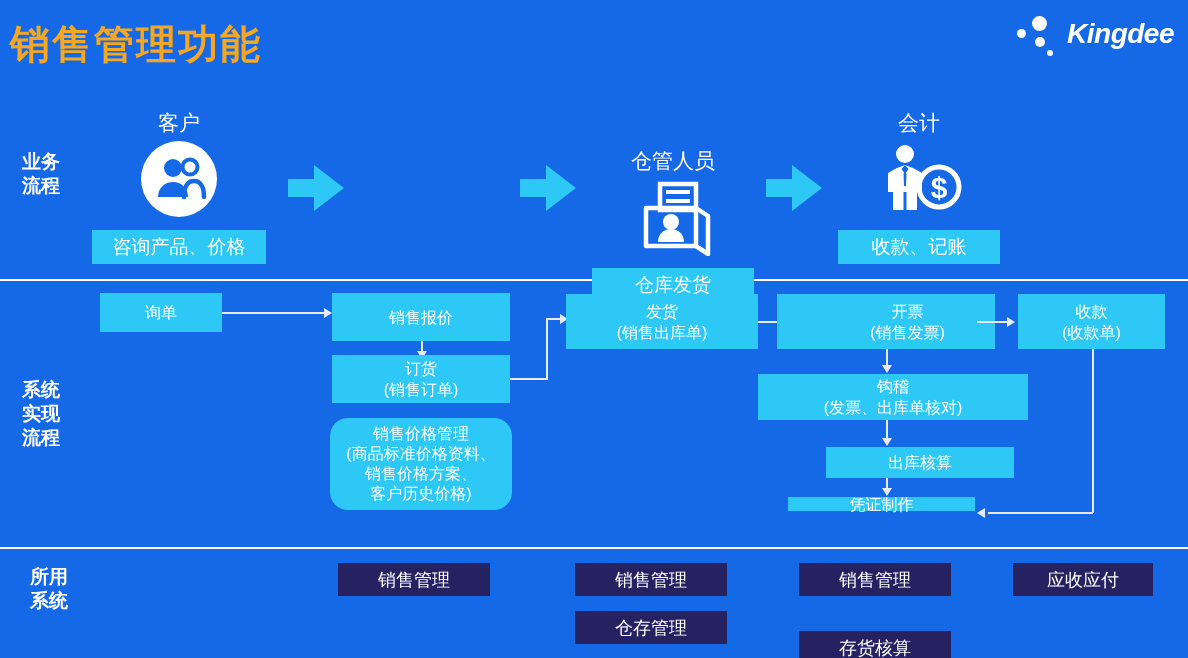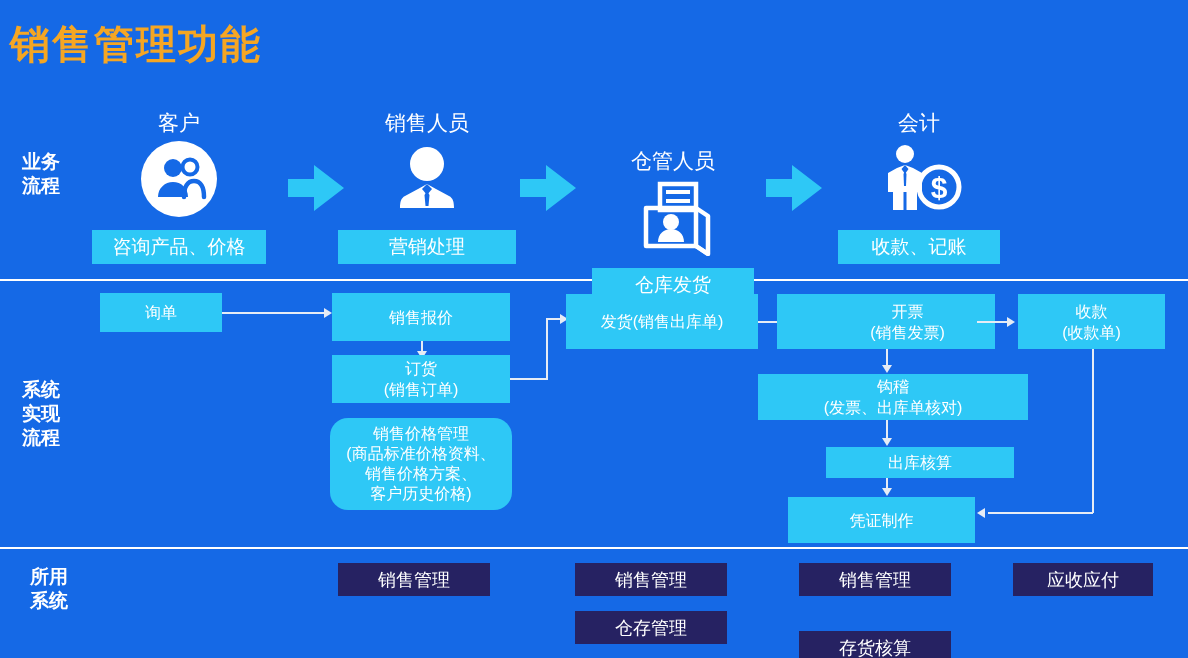--- a/index.html
+++ b/index.html
@@ -71,20 +71,29 @@
     font-size:18px;height:33px;box-sizing:border-box;
   }
 </style>
 </head>
 <body>
 
 <div class="page">
 
   <div class="title">销售管理功能</div>
 
+  <div class="logo">
+    <div class="logo-mark">
+      <i style="width:15px;height:15px;left:17px;top:4px;"></i>
+      <i style="width:9px;height:9px;left:2px;top:17px;"></i>
+      <i style="width:10px;height:10px;left:20px;top:25px;"></i>
+      <i style="width:6px;height:6px;left:32px;top:38px;"></i>
+    </div>
+    <div class="logo-text">Kingdee</div>
+  </div>
 
   <div class="divider" id="div1"></div>
   <div class="divider" id="div2"></div>
 
   <div class="rowlabel" id="lbl-business">
     <div>业务</div>
     <div>流程</div>
   </div>
 
   <div class="rowlabel" id="lbl-system">
@@ -113,36 +122,20 @@
     </div>
     <div class="role-tag">咨询产品、价格</div>
   </div>
 
   <div class="bigarrow" style="left:288px;top:165px;">
     <svg width="56" height="46" viewBox="0 0 56 46">
         <path d="M0 14h26V0l30 23-30 23V32H0z" fill="#2ec8f6"></path>
       </svg>
   </div>
 
-  <div class="role" style="left:338px;top:110px;width:178px;">
-    <div class="role-name">销售人员</div>
-    <div class="role-icon">
-      <svg width="78" height="78" viewBox="0 0 78 78">
-        <g fill="#ffffff">
-          <circle cx="39" cy="24" r="17"></circle>
-          <path d="M39 44 L30 49 L17 56 C13 58 12 62 12 68 L66 68 C66 62 65 58 61 56 L48 49 Z"></path>
-        </g>
-        <g fill="#1569e6">
-          <path d="M39 44 L34 49 L39 55 L44 49 Z"></path>
-          <path d="M36.5 55 L39 51 L41.5 55 L40.5 66 L37.5 66 Z"></path>
-        </g>
-      </svg>
-    </div>
-    <div class="role-tag">营销处理</div>
-  </div>
 
   <div class="bigarrow" style="left:520px;top:165px;">
     <svg width="56" height="46" viewBox="0 0 56 46">
         <path d="M0 14h26V0l30 23-30 23V32H0z" fill="#2ec8f6"></path>
       </svg>
   </div>
 
   <div class="role" style="left:592px;top:110px;width:162px;margin-top:38px;">
     <div class="role-name">仓管人员</div>
     <div class="role-icon">
@@ -218,21 +211,21 @@
   <div class="ln lnh" style="left:546px;top:318px;width:16px;"></div>
   <div class="arrowhead ah-right" style="left:560px;top:314px;"></div>
 
   <div class="box" style="left:330px;top:418px;width:182px;height:92px;flex-direction:column;line-height:20px;border-radius:18px;">
     <span>销售价格管理</span>
     <span>(商品标准价格资料、</span>
     <span>销售价格方案、</span>
     <span>客户历史价格)</span>
   </div>
 
-  <div class="box" style="left:566px;top:294px;width:192px;height:55px;">
+  <div class="box" style="left:566px;top:294px;width:192px;height:55px;flex-direction:column;">
     <span>发货</span>
     <span>(销售出库单)</span>
   </div>
 
   <div class="ln lnh" style="left:758px;top:321px;width:28px;"></div>
   <div class="arrowhead ah-right" style="left:786px;top:317px;"></div>
 
   <div class="box" style="left:777px;top:294px;width:218px;height:55px;flex-direction:column;padding-left:47px;">
     <span>开票</span>
     <span>(销售发票)</span>
@@ -257,21 +250,21 @@
   <div class="ln lnv" style="left:886px;top:420px;height:22px;"></div>
   <div class="arrowhead ah-down" style="left:882px;top:438px;"></div>
 
   <div class="box" style="left:790px;top:447px;width:188px;height:31px;margin-left:36px;">
     <span>出库核算</span>
   </div>
 
   <div class="ln lnv" style="left:886px;top:478px;height:14px;"></div>
   <div class="arrowhead ah-down" style="left:882px;top:488px;"></div>
 
-  <div class="box" style="left:788px;top:497px;width:187px;height:46px;justify-content:center;">
+  <div class="box" style="left:788px;top:497px;width:187px;height:14px;justify-content:center;">
     <span>凭证制作</span>
   </div>
 
   <div class="ln lnv" style="left:1092px;top:349px;height:164px;"></div>
   <div class="ln lnh" style="left:988px;top:512px;width:105px;"></div>
   <div class="arrowhead ah-left" style="left:977px;top:508px;"></div>
 
   <div class="sysbox" style="left:338px;top:563px;width:152px;">
     <span>销售管理</span>
   </div>

